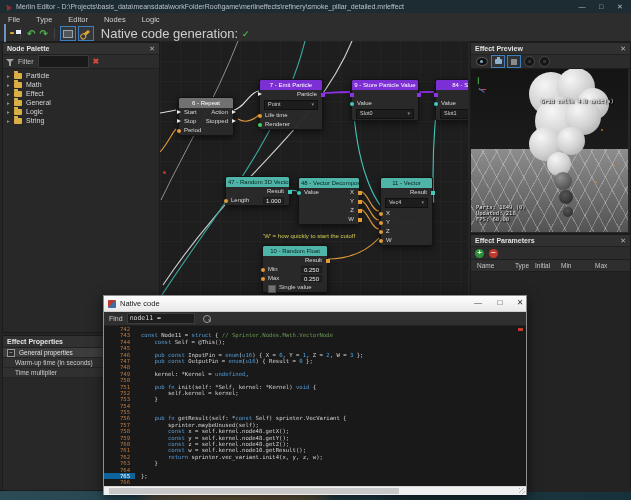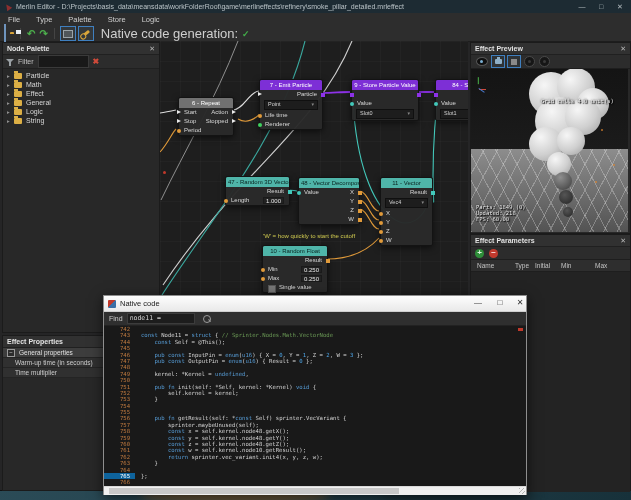--- a/index.html
+++ b/index.html
@@ -160,22 +160,22 @@
     <span class="appicon"></span>
     <span class="ttl">Merlin Editor - D:\Projects\basis_data\meansdata\workFolderRoot\game\merlineffects\refinery\smoke_pillar_detailed.mrleffect</span>
   </div>
   <span class="winctl" style="right:40px">—</span>
   <span class="winctl" style="right:21px">□</span>
   <span class="winctl" style="right:2px">✕</span>
 
   <div id="menubar" class="abs">
     <span class="menu-item">File</span>
     <span class="menu-item">Type</span>
-    <span class="menu-item">Palette</span>
-    <span class="menu-item">Store</span>
+    <span class="menu-item">Editor</span>
+    <span class="menu-item">Nodes</span>
     <span class="menu-item">Logic</span>
   </div>
 
   <div id="toolbar" class="abs">
     <span class="tbi" style="margin-left:4px"><span class="doc-icon"></span></span>
     <span class="tbi"><span class="folder-icon"></span></span>
     <span class="tbi"><span class="save-icon"></span></span>
     <span class="tb-sep"></span>
     <span class="tbi arrow-g">↶</span>
     <span class="tbi arrow-g">↷</span>

